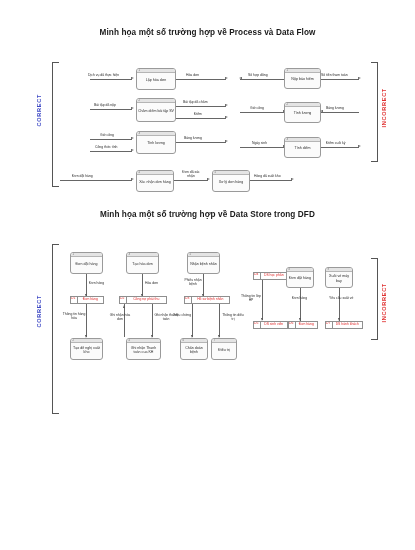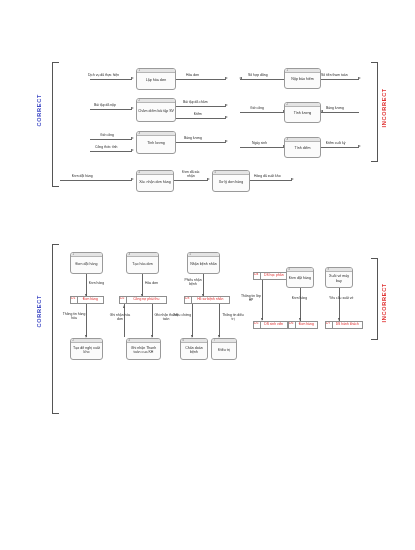--- a/index.html
+++ b/index.html
@@ -155,20 +155,21 @@
     line-height: 1.2;
     text-align: center;
   }
   .flab.multi { white-space: normal; width: 24px; }
 </style>
 </head>
 <body>
 
 <div id="page">
 
+  <div class="sec-title" id="title1">Minh họa một số trường hợp về Process và Data Flow</div>
 
   <div class="bracket bracket-left" style="left:52px; top:62px; width:7px; height:125px;"></div>
   <div class="side-label side-correct" style="left:36px; top:94px;">CORRECT</div>
 
   <div class="bracket bracket-right" style="left:371px; top:62px; width:7px; height:100px;"></div>
   <div class="side-label side-incorrect" style="left:381px; top:88px;">INCORRECT</div>
 
   <div class="hline" style="left:90px; top:79px; width:42px;"></div>
   <div class="arrow r" style="left:131px; top:77.2px;"></div>
   <div class="flab" style="left:88px; top:73px;">Dịch vụ đã thực hiện</div>
@@ -252,20 +253,21 @@
   <div class="arrow r" style="left:283px; top:145.2px;"></div>
   <div class="flab" style="left:252px; top:141px;">Ngày sinh</div>
   <div class="proc" style="left:284px; top:137px; width:37px; height:21px;">
     <span class="pnum">3</span>
     <span class="ptxt">Tính điểm</span>
   </div>
   <div class="hline" style="left:321px; top:147px; width:38px;"></div>
   <div class="arrow r" style="left:358px; top:145.2px;"></div>
   <div class="flab" style="left:326px; top:141px;">Điểm cuối kỳ</div>
 
+  <div class="sec-title" id="title2">Minh họa một số trường hợp về Data Store trong DFD</div>
 
   <div class="bracket bracket-left" style="left:52px; top:244px; width:7px; height:170px;"></div>
   <div class="side-label side-correct" style="left:36px; top:295px;">CORRECT</div>
 
   <div class="bracket bracket-right" style="left:371px; top:258px; width:7px; height:82px;"></div>
   <div class="side-label side-incorrect" style="left:381px; top:283px;">INCORRECT</div>
 
   <div class="proc" style="left:70px; top:252px; width:33px; height:22px;">
     <span class="pnum">1</span>
     <span class="ptxt">Đơn đặt hàng</span>

